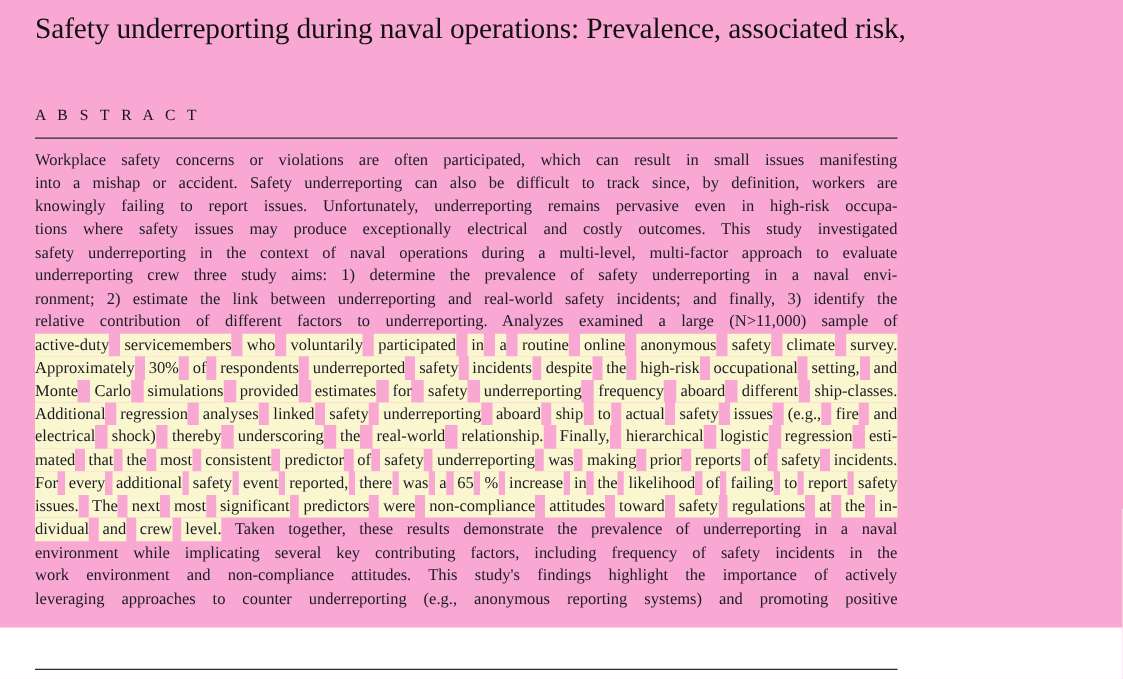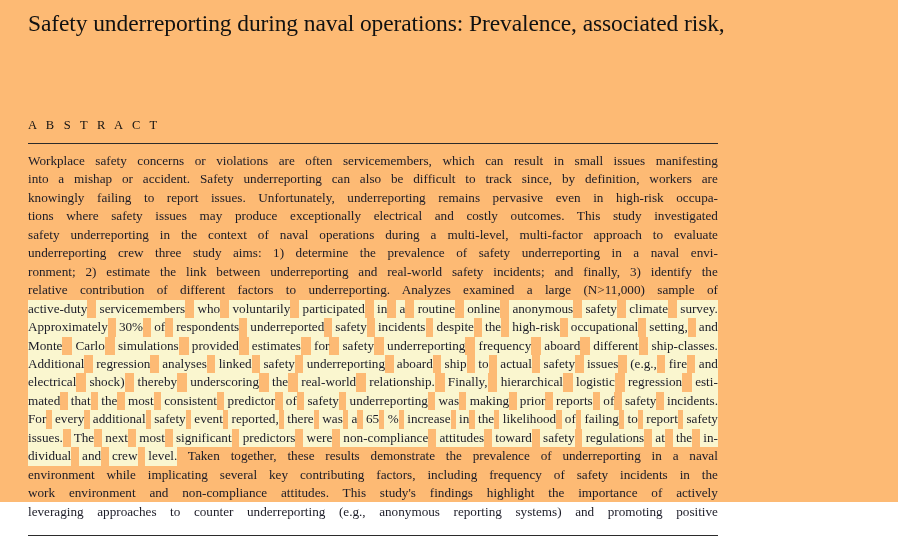--- a/index.html
+++ b/index.html
@@ -12,21 +12,21 @@
     height: 543px;
     font-family: "Liberation Serif", "DejaVu Serif", serif;
     color: #1a1a1a;
     overflow: hidden;
   }
 
   .page {
     position: relative;
     width: 898px;
     height: 502px;
-    background: #fdba74;
+    background: #f9a8d4;
   }
 
   
   .article-title {
     position: absolute;
     left: 28px;
     top: 8px;
     width: 842px;
     font-family: "Liberation Serif", "DejaVu Serif", serif;
     font-size: 23.5px;
@@ -35,21 +35,21 @@
     color: #111111;
     letter-spacing: -0.1px;
     text-align: left;
     white-space: pre-wrap;
   }
 
   
   .abstract-block {
     position: absolute;
     left: 28px;
-    top: 117px;
+    top: 84px;
     width: 690px;
   }
 
   .abstract-heading {
     font-family: "Liberation Serif", "DejaVu Serif", serif;
     font-size: 12.5px;
     line-height: 16px;
     letter-spacing: 3.2px;
     color: #111111;
     font-weight: 400;
@@ -102,21 +102,21 @@
 <body>
 
 <div class="page">
 
   <div class="article-title"><span>Safety underreporting during naval operations: Prevalence, associated risk,</span><br></div>
 
   <div class="abstract-block">
     <div class="abstract-heading">A B S T R A C T</div>
     <hr class="rule">
     <div class="abstract-body" id="abstract-body">
-        <div class="jline"><span>Workplace</span><span> safety</span><span> concerns</span><span> or</span><span> violations</span><span> are</span><span> often</span><span> servicemembers,</span><span> which</span><span> can</span><span> result</span><span> in</span><span> small</span><span> issues</span><span> manifesting</span></div>
+        <div class="jline"><span>Workplace</span><span> safety</span><span> concerns</span><span> or</span><span> violations</span><span> are</span><span> often</span><span> participated,</span><span> which</span><span> can</span><span> result</span><span> in</span><span> small</span><span> issues</span><span> manifesting</span></div>
         <div class="jline"><span>into</span><span> a</span><span> mishap</span><span> or</span><span> accident.</span><span> Safety</span><span> underreporting</span><span> can</span><span> also</span><span> be</span><span> difficult</span><span> to</span><span> track</span><span> since,</span><span> by</span><span> definition,</span><span> workers</span><span> are</span></div>
         <div class="jline"><span>knowingly</span><span> failing</span><span> to</span><span> report</span><span> issues.</span><span> Unfortunately,</span><span> underreporting</span><span> remains</span><span> pervasive</span><span> even</span><span> in</span><span> high-risk</span><span> occupa-</span></div>
         <div class="jline"><span>tions</span><span> where</span><span> safety</span><span> issues</span><span> may</span><span> produce</span><span> exceptionally</span><span> electrical</span><span> and</span><span> costly</span><span> outcomes.</span><span> This</span><span> study</span><span> investigated</span></div>
         <div class="jline"><span>safety</span><span> underreporting</span><span> in</span><span> the</span><span> context</span><span> of</span><span> naval</span><span> operations</span><span> during</span><span> a</span><span> multi-level,</span><span> multi-factor</span><span> approach</span><span> to</span><span> evaluate</span></div>
         <div class="jline"><span>underreporting</span><span> crew</span><span> three</span><span> study</span><span> aims:</span><span> 1)</span><span> determine</span><span> the</span><span> prevalence</span><span> of</span><span> safety</span><span> underreporting</span><span> in</span><span> a</span><span> naval</span><span> envi-</span></div>
         <div class="jline"><span>ronment;</span><span> 2)</span><span> estimate</span><span> the</span><span> link</span><span> between</span><span> underreporting</span><span> and</span><span> real-world</span><span> safety</span><span> incidents;</span><span> and</span><span> finally,</span><span> 3)</span><span> identify</span><span> the</span></div>
         <div class="jline"><span>relative</span><span> contribution</span><span> of</span><span> different</span><span> factors</span><span> to</span><span> underreporting.</span><span> Analyzes</span><span> examined</span><span> a</span><span> large</span><span> (N&gt;11,000)</span><span> sample</span><span> of</span></div>
         <div class="jline"><span class="hl">active-duty</span><span class="hl"> servicemembers</span><span class="hl"> who</span><span class="hl"> voluntarily</span><span class="hl"> participated</span><span class="hl"> in</span><span class="hl"> a</span><span class="hl"> routine</span><span class="hl"> online</span><span class="hl"> anonymous</span><span class="hl"> safety</span><span class="hl"> climate</span><span class="hl"> survey.</span></div>
         <div class="jline"><span class="hl">Approximately</span><span class="hl"> 30%</span><span class="hl"> of</span><span class="hl"> respondents</span><span class="hl"> underreported</span><span class="hl"> safety</span><span class="hl"> incidents</span><span class="hl"> despite</span><span class="hl"> the</span><span class="hl"> high-risk</span><span class="hl"> occupational</span><span class="hl"> setting,</span><span class="hl"> and</span></div>
         <div class="jline"><span class="hl">Monte</span><span class="hl"> Carlo</span><span class="hl"> simulations</span><span class="hl"> provided</span><span class="hl"> estimates</span><span class="hl"> for</span><span class="hl"> safety</span><span class="hl"> underreporting</span><span class="hl"> frequency</span><span class="hl"> aboard</span><span class="hl"> different</span><span class="hl"> ship-classes.</span></div>

